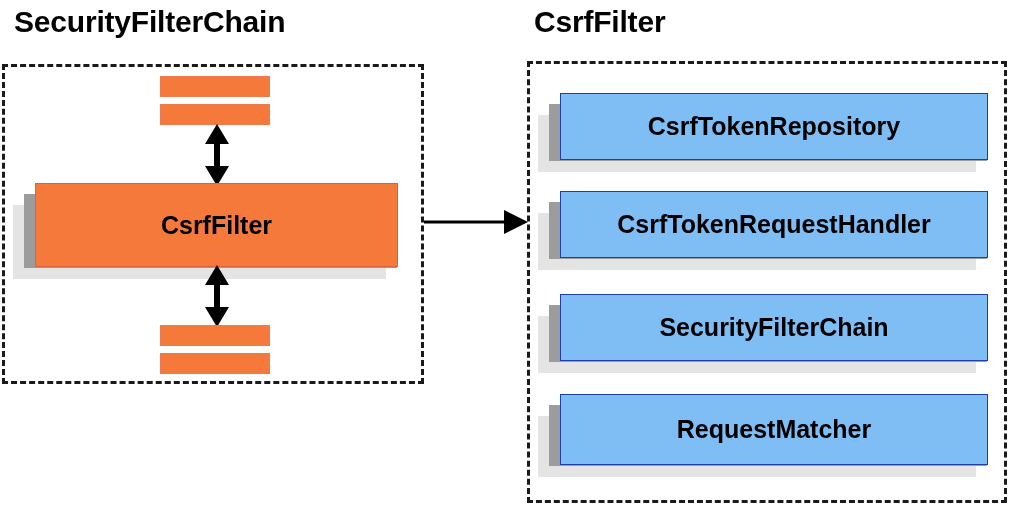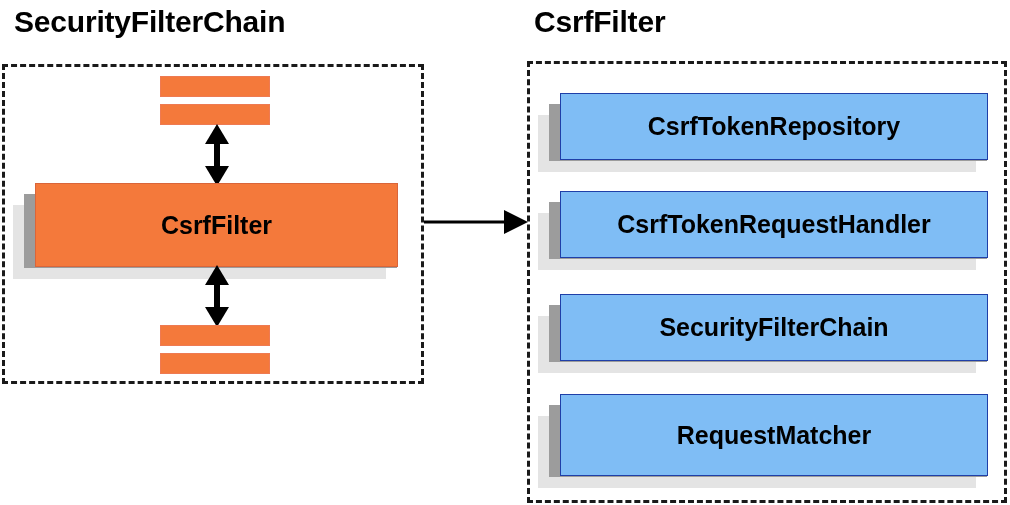--- a/index.html
+++ b/index.html
@@ -163,21 +163,21 @@
   </div>
 
   <div class="shadow-box box-blue" style="left:560px; top:294px; width:428px; height:67px;">
     <div class="plate-light"></div>
     <div class="plate-mid"></div>
     <div class="face">
       <span class="label">SecurityFilterChain</span>
     </div>
   </div>
 
-  <div class="shadow-box box-blue" style="left:560px; top:394px; width:428px; height:82px;">
+  <div class="shadow-box box-blue" style="left:560px; top:394px; width:428px; height:71px;">
     <div class="plate-light"></div>
     <div class="plate-mid"></div>
     <div class="face">
       <span class="label">RequestMatcher</span>
     </div>
   </div>
 
 </div>
 
 </body></html>

